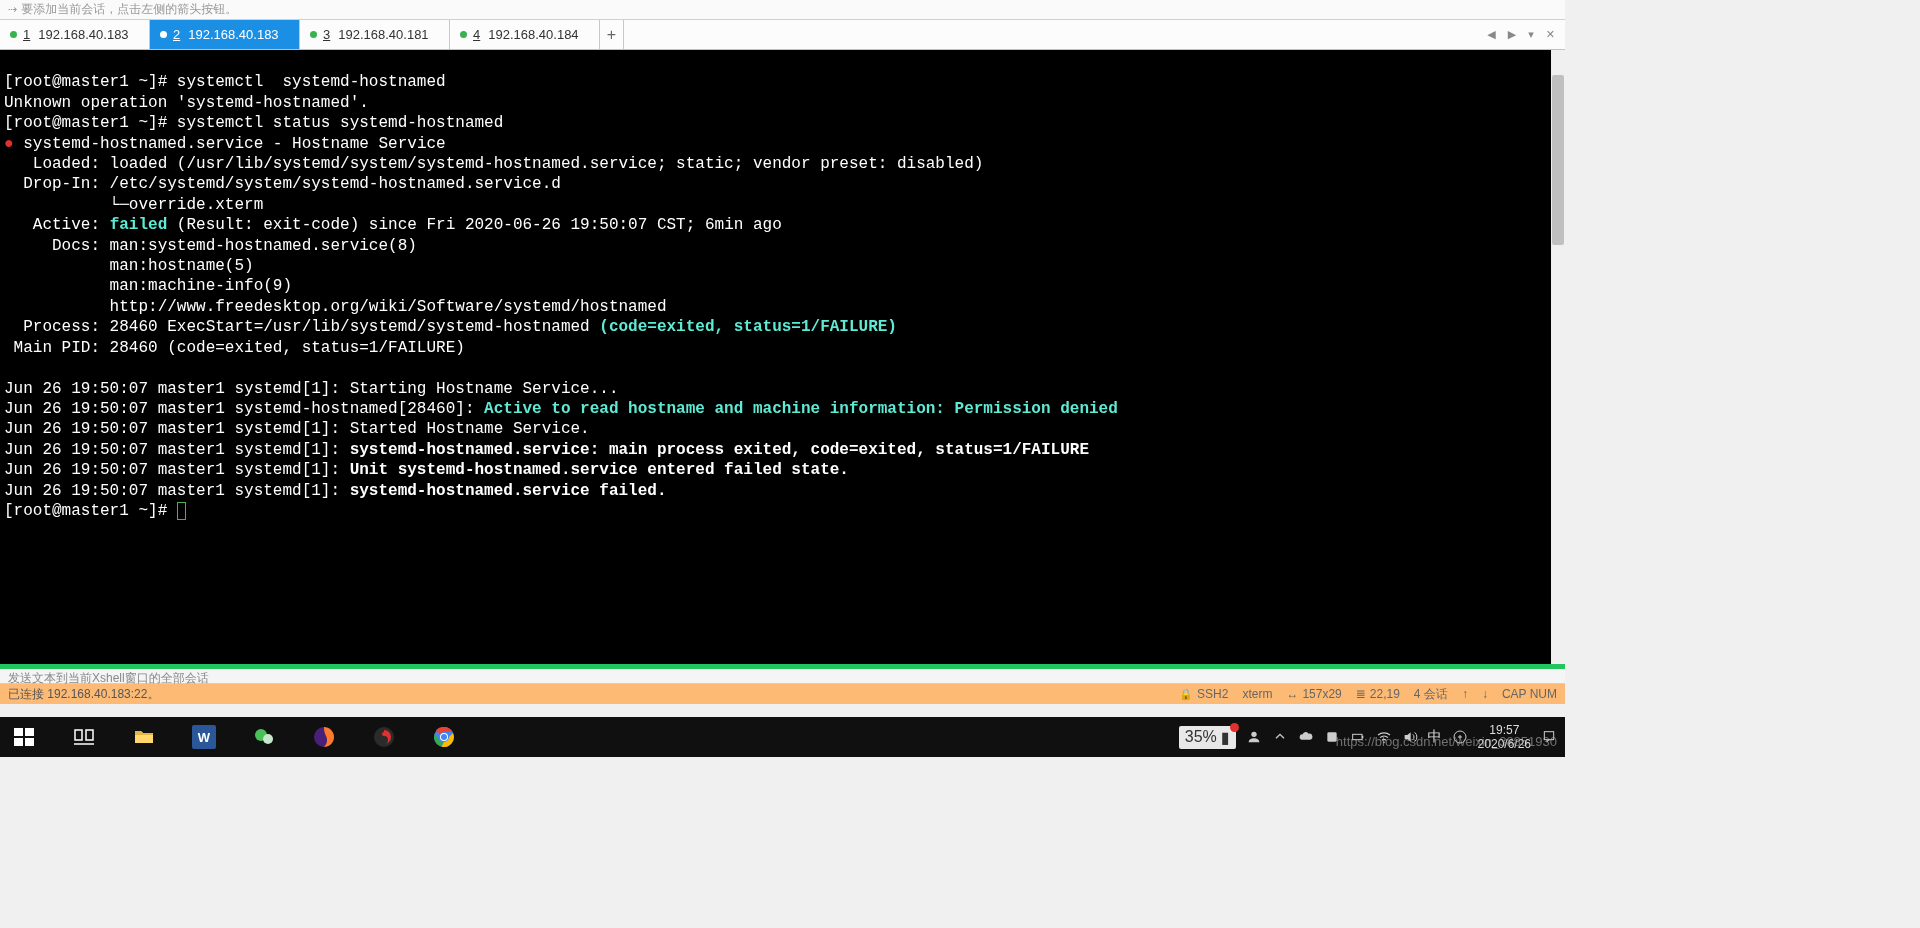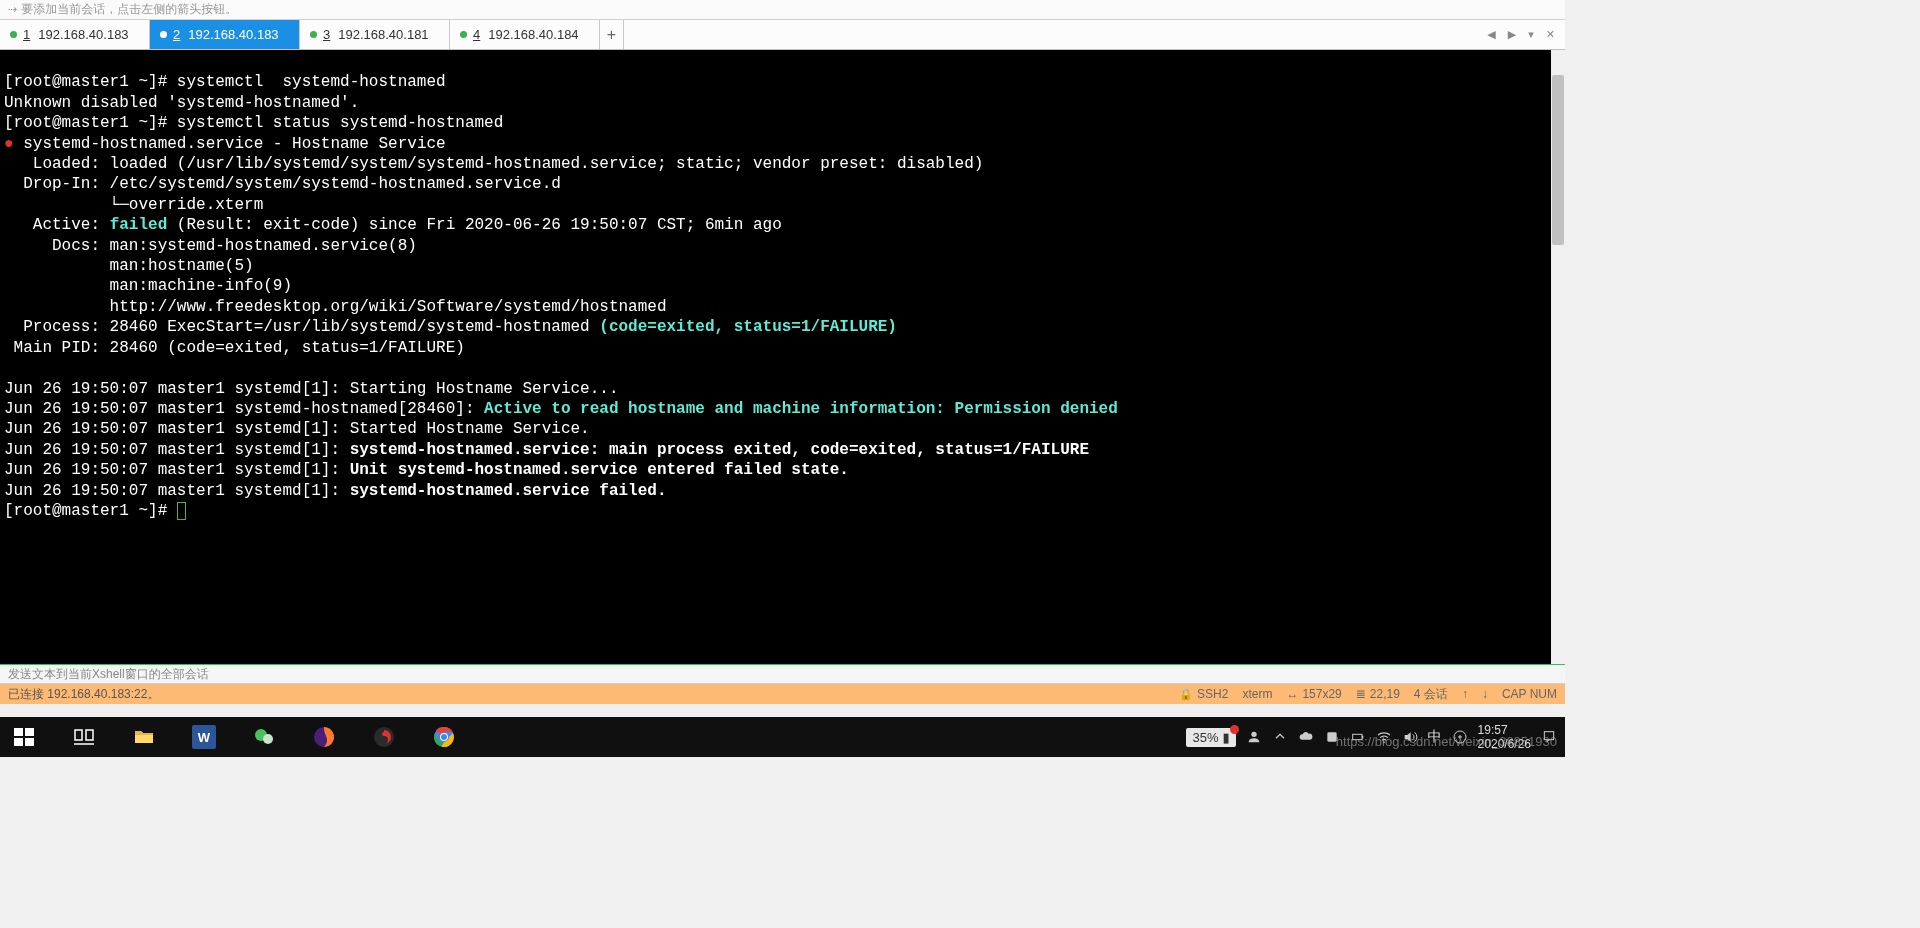--- a/index.html
+++ b/index.html
@@ -96,21 +96,21 @@
 .cursor {
   display: inline-block;
   width: 9px; height: 18px;
   border: 1px solid #4caf50;
   vertical-align: text-bottom;
 }
 
 .compose-bar {
   height: 20px;
   background: #f5f5f5;
-  border-top: 1px solid #22c55e;
+  border-top: 5px solid #22c55e;
   border-bottom: 1px solid #d0d0d0;
   font-size: 12px;
   color: #888;
   padding: 1px 8px;
 }
 .status-bar {
   height: 20px;
   background: #fdba74;
   font-size: 12px;
   color: #555;
@@ -155,32 +155,32 @@
   font-size: 12px;
   color: #ddd;
 }
 .battery {
   display: flex;
   align-items: center;
   background: #e8e8e8;
   color: #333;
   padding: 2px 6px;
   border-radius: 2px;
-  font-size: 13px;
+  font-size: 16px;
   position: relative;
 }
 .battery .dot-r {
   position: absolute;
   top: -3px; right: -3px;
   width: 9px; height: 9px;
   background: #e03131;
   border-radius: 50%;
 }
 .tray .tico { width: 16px; height: 16px; fill: #ccc; cursor: pointer; }
-.clock { text-align: left; line-height: 14px; font-size: 12px; }
+.clock { text-align: center; line-height: 14px; font-size: 12px; }
 .watermark {
   position: absolute;
   right: 8px; bottom: 8px;
   font-size: 13px;
   color: #b0b0b0;
   opacity: 0.6;
   pointer-events: none;
 }
 </style>
 </head>
@@ -216,21 +216,21 @@
   <div class="window-controls">
     <span>◀</span>
     <span>▶</span>
     <span>▾</span>
     <span>✕</span>
   </div>
 </div>
 
 <div class="terminal">
 <span>[root@master1 ~]# </span><span>systemctl  systemd-hostnamed</span>
-<span>Unknown disabled 'systemd-hostnamed'.</span>
+<span>Unknown operation 'systemd-hostnamed'.</span>
 <span>[root@master1 ~]# </span><span>systemctl status systemd-hostnamed</span>
 <span class="bullet-red">●</span><span> systemd-hostnamed.service - Hostname Service</span>
 <span>   Loaded: loaded (/usr/lib/systemd/system/systemd-hostnamed.service; static; vendor preset: disabled)</span>
 <span>  Drop-In: /etc/systemd/system/systemd-hostnamed.service.d</span>
 <span>           └─override.xterm</span>
 <span>   Active: </span><span class="c-red">failed</span><span> (Result: exit-code) since Fri 2020-06-26 19:50:07 CST; 6min ago</span>
 <span>     Docs: man:systemd-hostnamed.service(8)</span>
 <span>           man:hostname(5)</span>
 <span>           man:machine-info(9)</span>
 <span>           http://www.freedesktop.org/wiki/Software/systemd/hostnamed</span>

